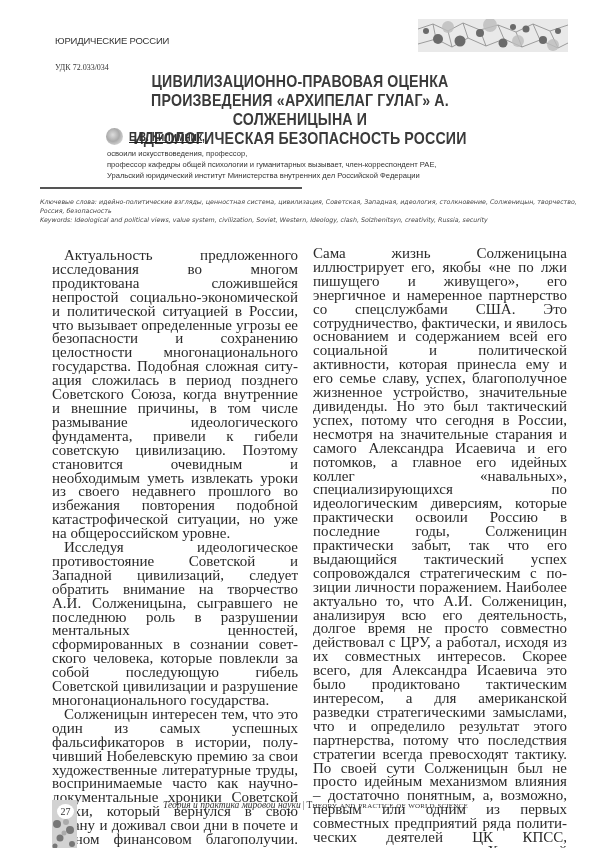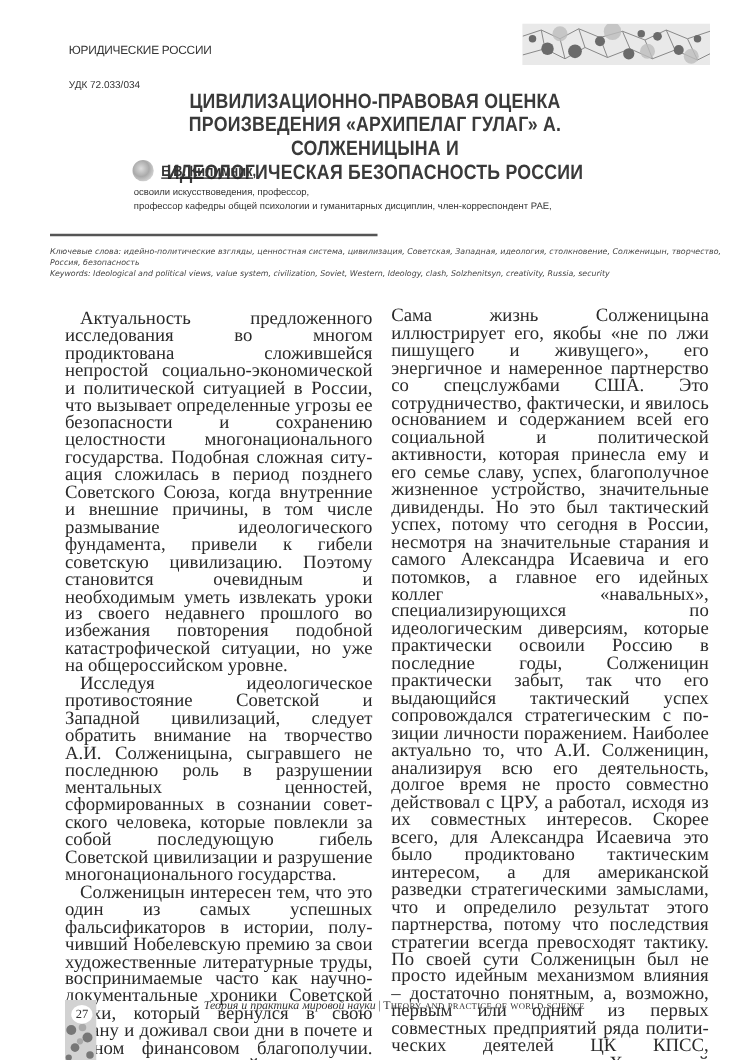--- a/index.html
+++ b/index.html
@@ -1,19 +1,19 @@
 <!DOCTYPE html>
 <html><head>
 <meta charset="utf-8">
 <style>
   html, body { margin: 0; padding: 0; background: #ffffff; }
   body { width: 600px; height: 848px; position: relative; overflow: hidden; color: #222; }
   .section-label { position: absolute; left: 55px; top: 35px; font-family: "Liberation Sans", sans-serif; font-size: 9.5px; letter-spacing: -0.2px; color: #333; }
   .decor-top { position: absolute; left: 418px; top: 19px; width: 150px; height: 33px; overflow: hidden; background: #e6e6e6; }
-  .udk { position: absolute; left: 55px; top: 63px; font-family: Liberation Sans, sans-serif; font-size: 8px; color: #333; }
+  .udk { position: absolute; left: 55px; top: 63px; font-family: Liberation Serif, serif; font-size: 8px; color: #333; }
   .title { position: absolute; left: 60px; top: 72px; width: 480px; text-align: center; font-family: "Liberation Sans", sans-serif; font-weight: bold; font-size: 16.5px; line-height: 19px; color: #3a3a3a; transform: scaleX(0.86); transform-origin: center top; letter-spacing: 0.2px; }
   .author-row { position: absolute; left: 106px; top: 128px; display: flex; align-items: center; text-decoration: underline; }
   .author-avatar { width: 17px; height: 17px; border-radius: 50%; background: radial-gradient(circle at 40% 40%, #ddd 0%, #aaa 45%, #ccc 70%, #eee 100%); margin-right: 6px; }
   .author-name { font-family: "Liberation Sans", sans-serif; font-weight: bold; font-size: 12px; color: #333; transform: scaleX(0.85); transform-origin: left center; }
   .author-info { position: absolute; left: 107px; top: 148px; font-family: "Liberation Sans", sans-serif; font-size: 7.6px; line-height: 11px; color: #333; }
   .rule { position: absolute; left: 40px; top: 187px; width: 262px; height: 1.5px; background: #555; }
   .keywords { position: absolute; left: 40px; top: 197px; width: 540px; font-family: "DejaVu Sans", sans-serif; font-style: italic; font-size: 6.3px; line-height: 9px; color: #444; }
   .col { position: absolute; top: 249px; font-family: "Liberation Serif", serif; font-size: 15px; line-height: 13.9px; color: #2a2a2a; text-align: justify; hyphens: manual; }
   .col-left { left: 52px; width: 246px; }
   .col-right { left: 313px; width: 254px; top: 247px; }
@@ -67,21 +67,22 @@
   <div>ИДЕОЛОГИЧЕСКАЯ БЕЗОПАСНОСТЬ РОССИИ</div>
 </div>
 
 <div class="author-row">
   <div class="author-avatar"></div>
   <div class="author-name">Е.В. Килимник,</div>
 </div>
 
 <div class="author-info">
   <div>освоили искусствоведения, профессор,</div>
-  <div>профессор кафедры общей психологии и гуманитарных дисциплин, член-корреспондент РАЕ,</div>
+  <div>профессор кафедры общей психологии и гуманитарных вызывает, член-корреспондент РАЕ,</div>
+  <div>Уральский юридический институт Министерства внутренних дел Российской Федерации</div>
 </div>
 
 <div class="rule"></div>
 
 <div class="keywords">
   <div>Ключевые слова: идейно-политические взгляды, ценностная система, цивилизация, Советская, Западная, идеология, столкновение, Солженицын, творчество, Россия, безопасность</div>
   <div>Keywords: Ideological and political views, value system, civilization, Soviet, Western, Ideology, clash, Solzhenitsyn, creativity, Russia, security</div>
 </div>
 
 <div class="col col-left">

